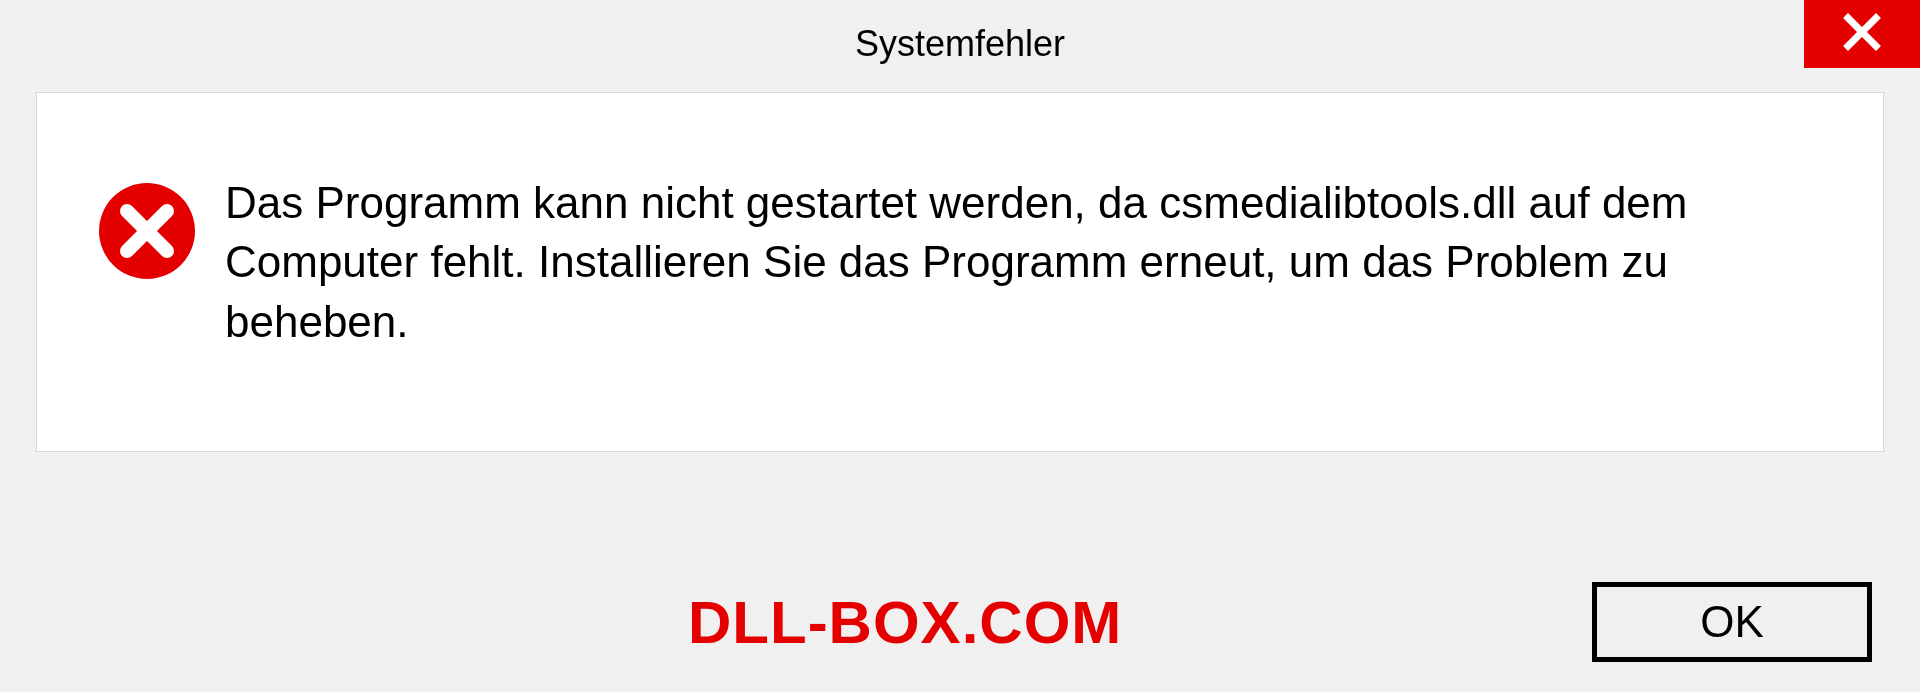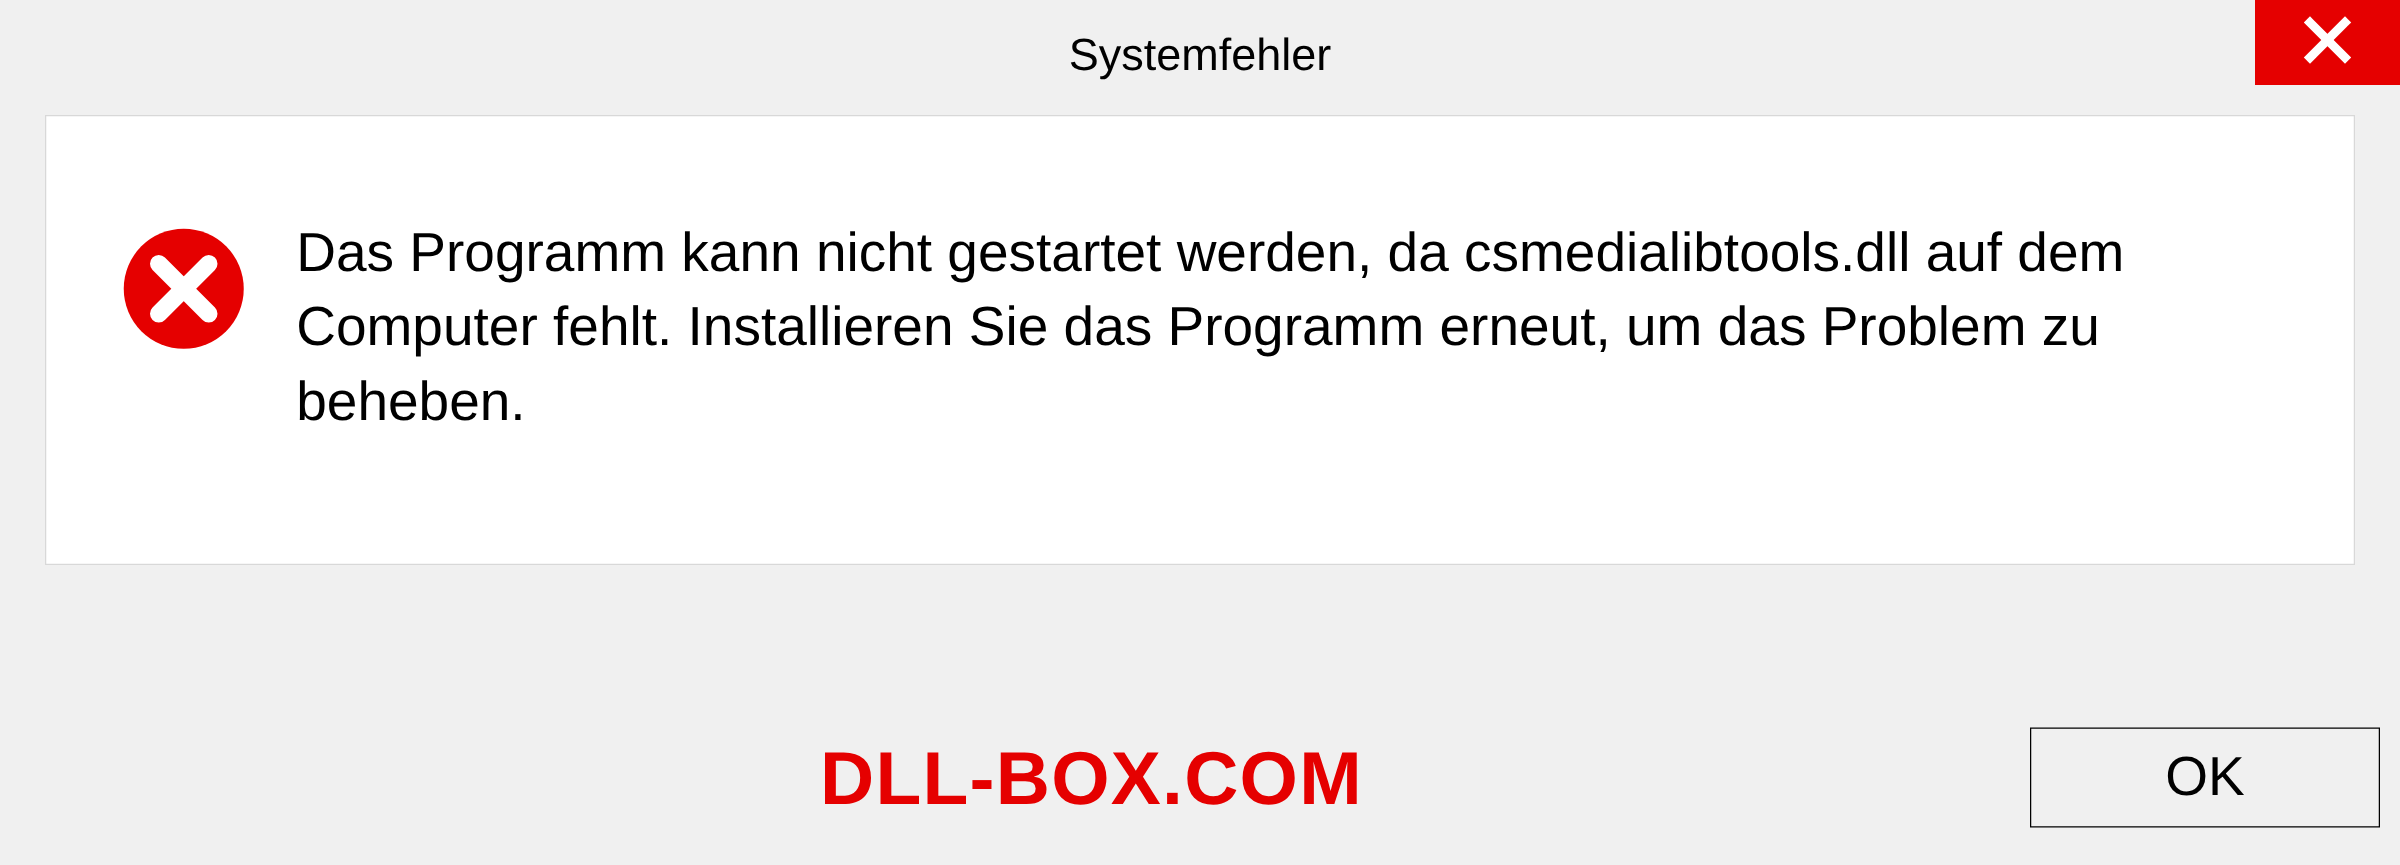--- a/index.html
+++ b/index.html
@@ -48,57 +48,57 @@
       width: 40px;
       height: 40px;
     }
     .content-panel {
       margin: 4px 36px 0 36px;
       background: #ffffff;
       border: 1px solid #d8d8d8;
       padding: 80px 60px 100px 60px;
       display: flex;
       align-items: flex-start;
-      gap: 40px;
+      gap: 28px;
     }
     .error-icon {
       flex-shrink: 0;
       width: 100px;
       height: 100px;
       margin-top: 8px;
     }
     .message {
       font-size: 44px;
       color: #000;
       line-height: 1.35;
       font-weight: 400;
     }
     .footer {
       position: absolute;
       bottom: 30px;
       left: 0;
       right: 0;
-      padding: 0 16px;
+      padding: 0 48px;
       display: flex;
       align-items: center;
       justify-content: space-between;
     }
     .watermark {
       font-size: 60px;
       font-weight: 800;
       color: #e50000;
       letter-spacing: 1px;
       margin-left: 640px;
       font-family: Arial, sans-serif;
     }
     .ok-button {
       width: 280px;
       height: 80px;
       background: #f0f0f0;
-      border: 1px solid #000000;
+      border: 5px solid #000000;
       font-size: 44px;
       color: #000;
       cursor: pointer;
       font-family: inherit;
       display: flex;
       align-items: center;
       justify-content: center;
     }
   </style>
 </head>

